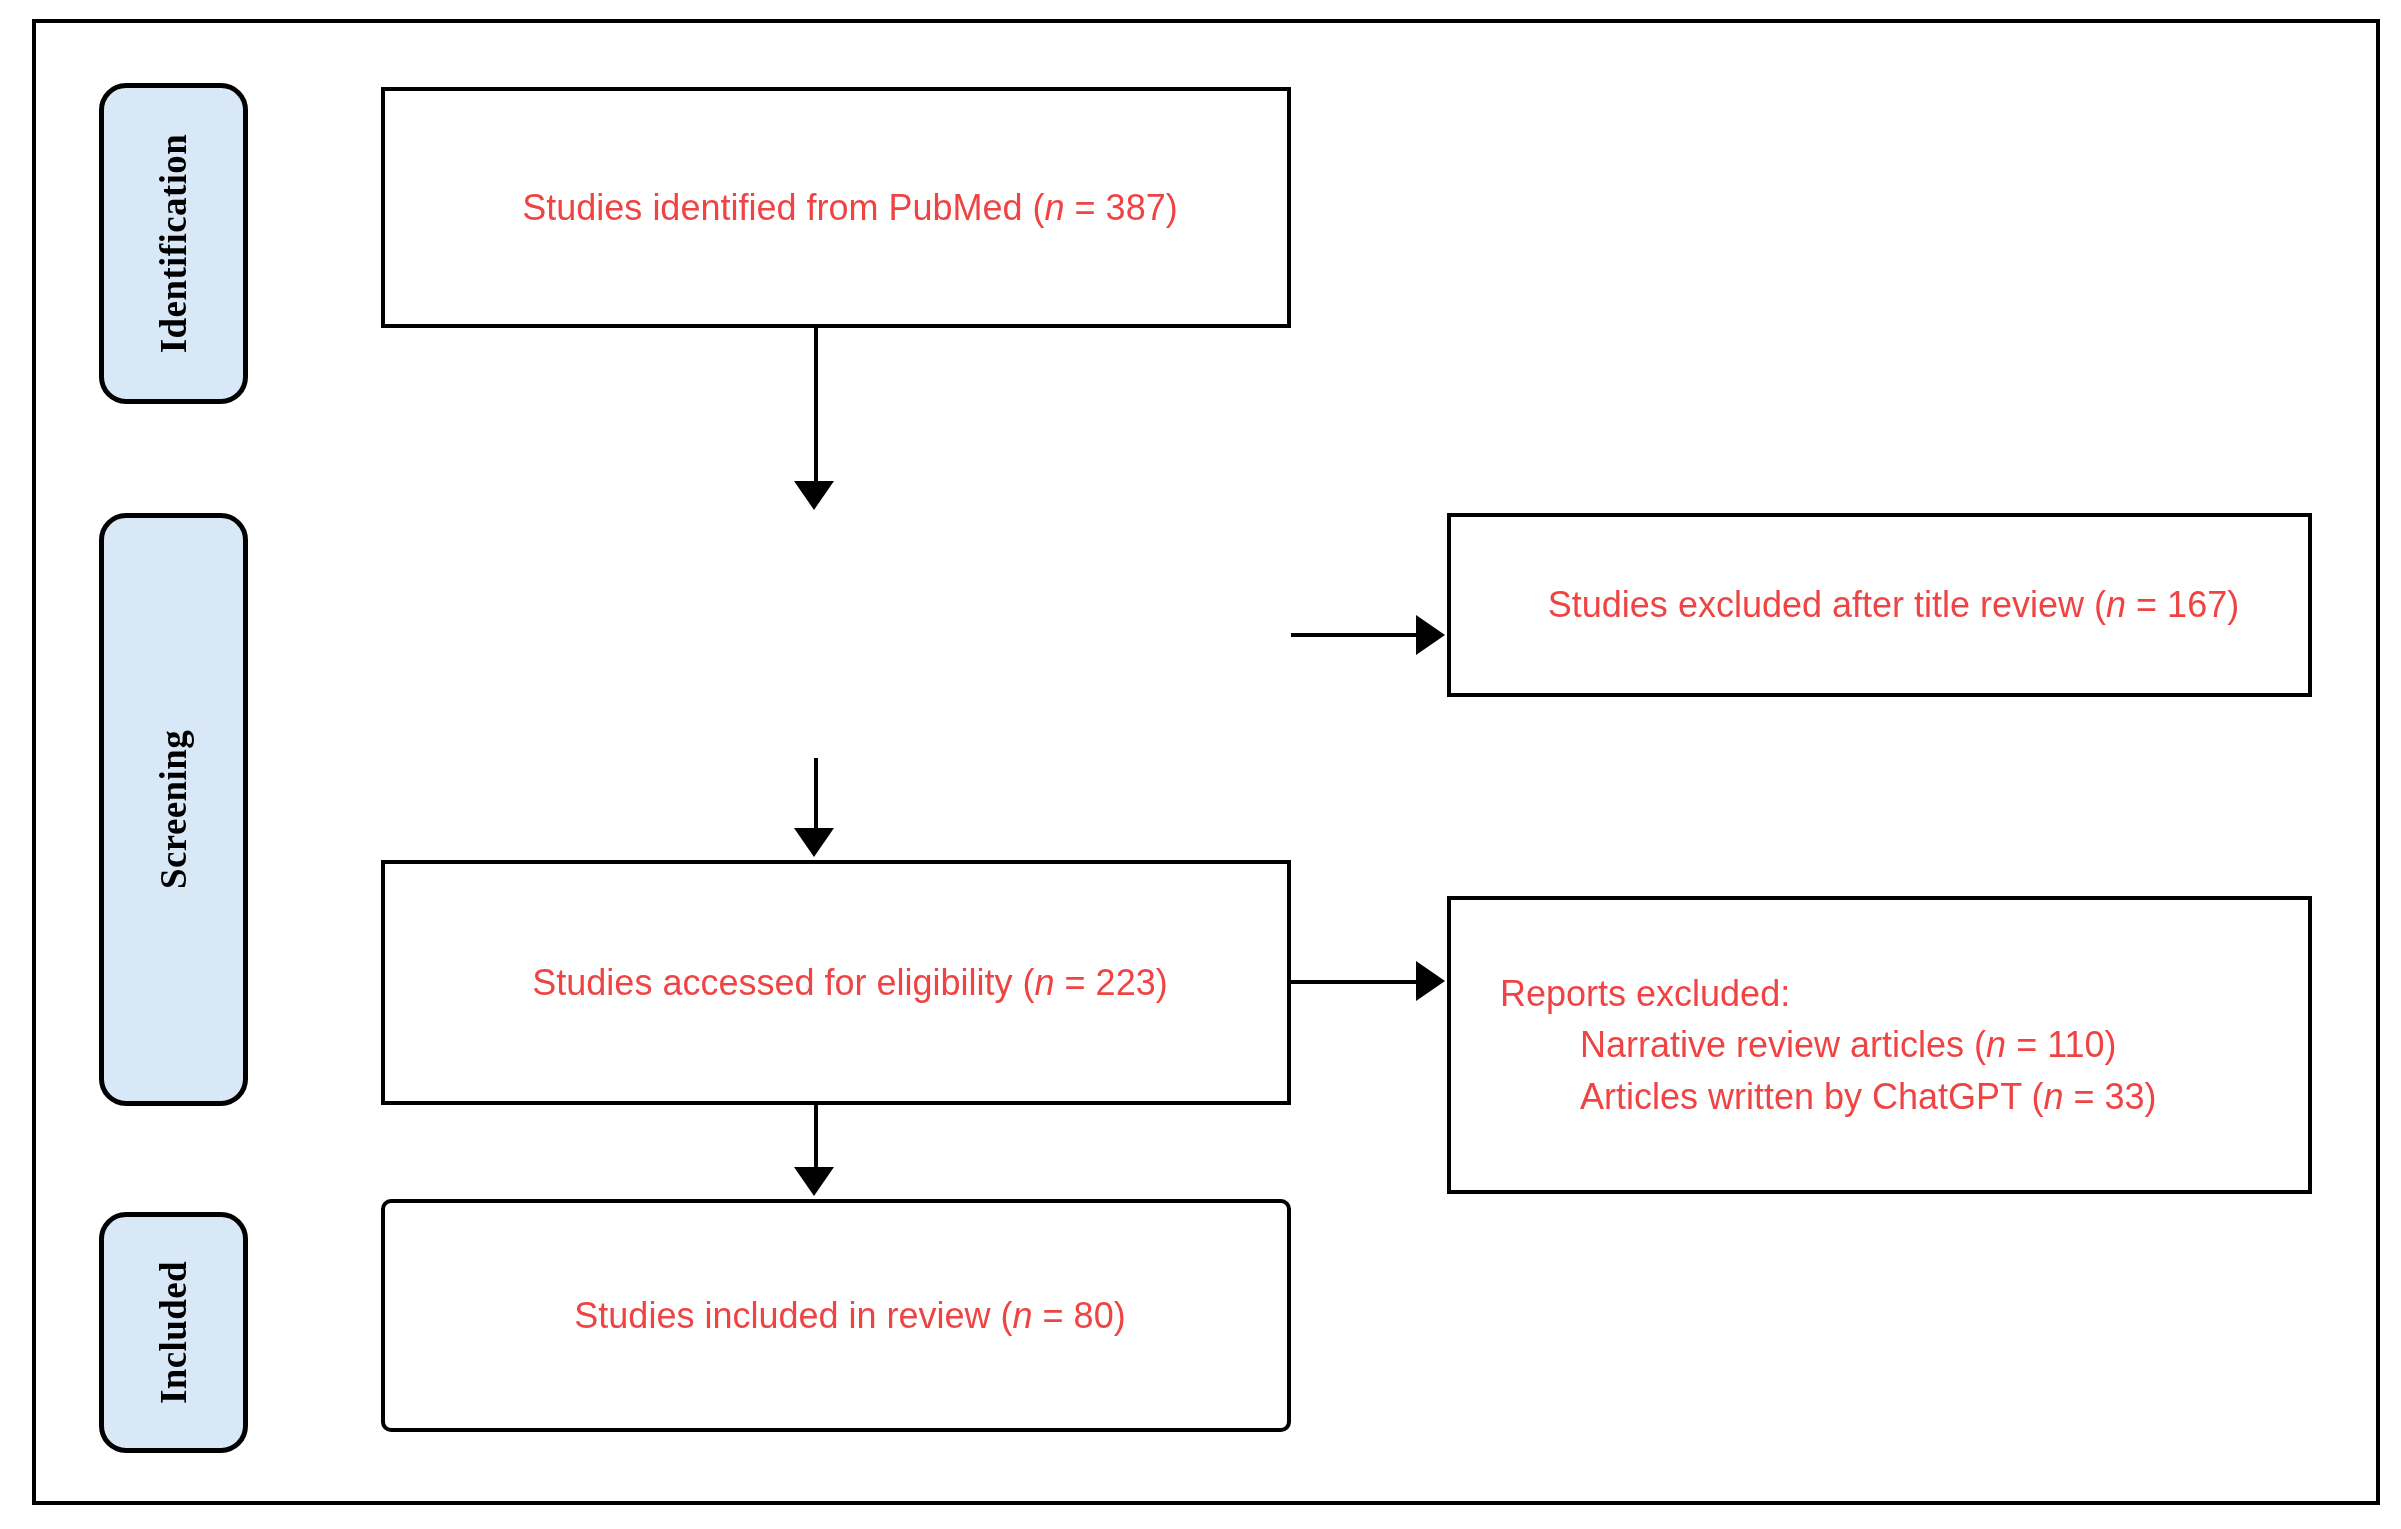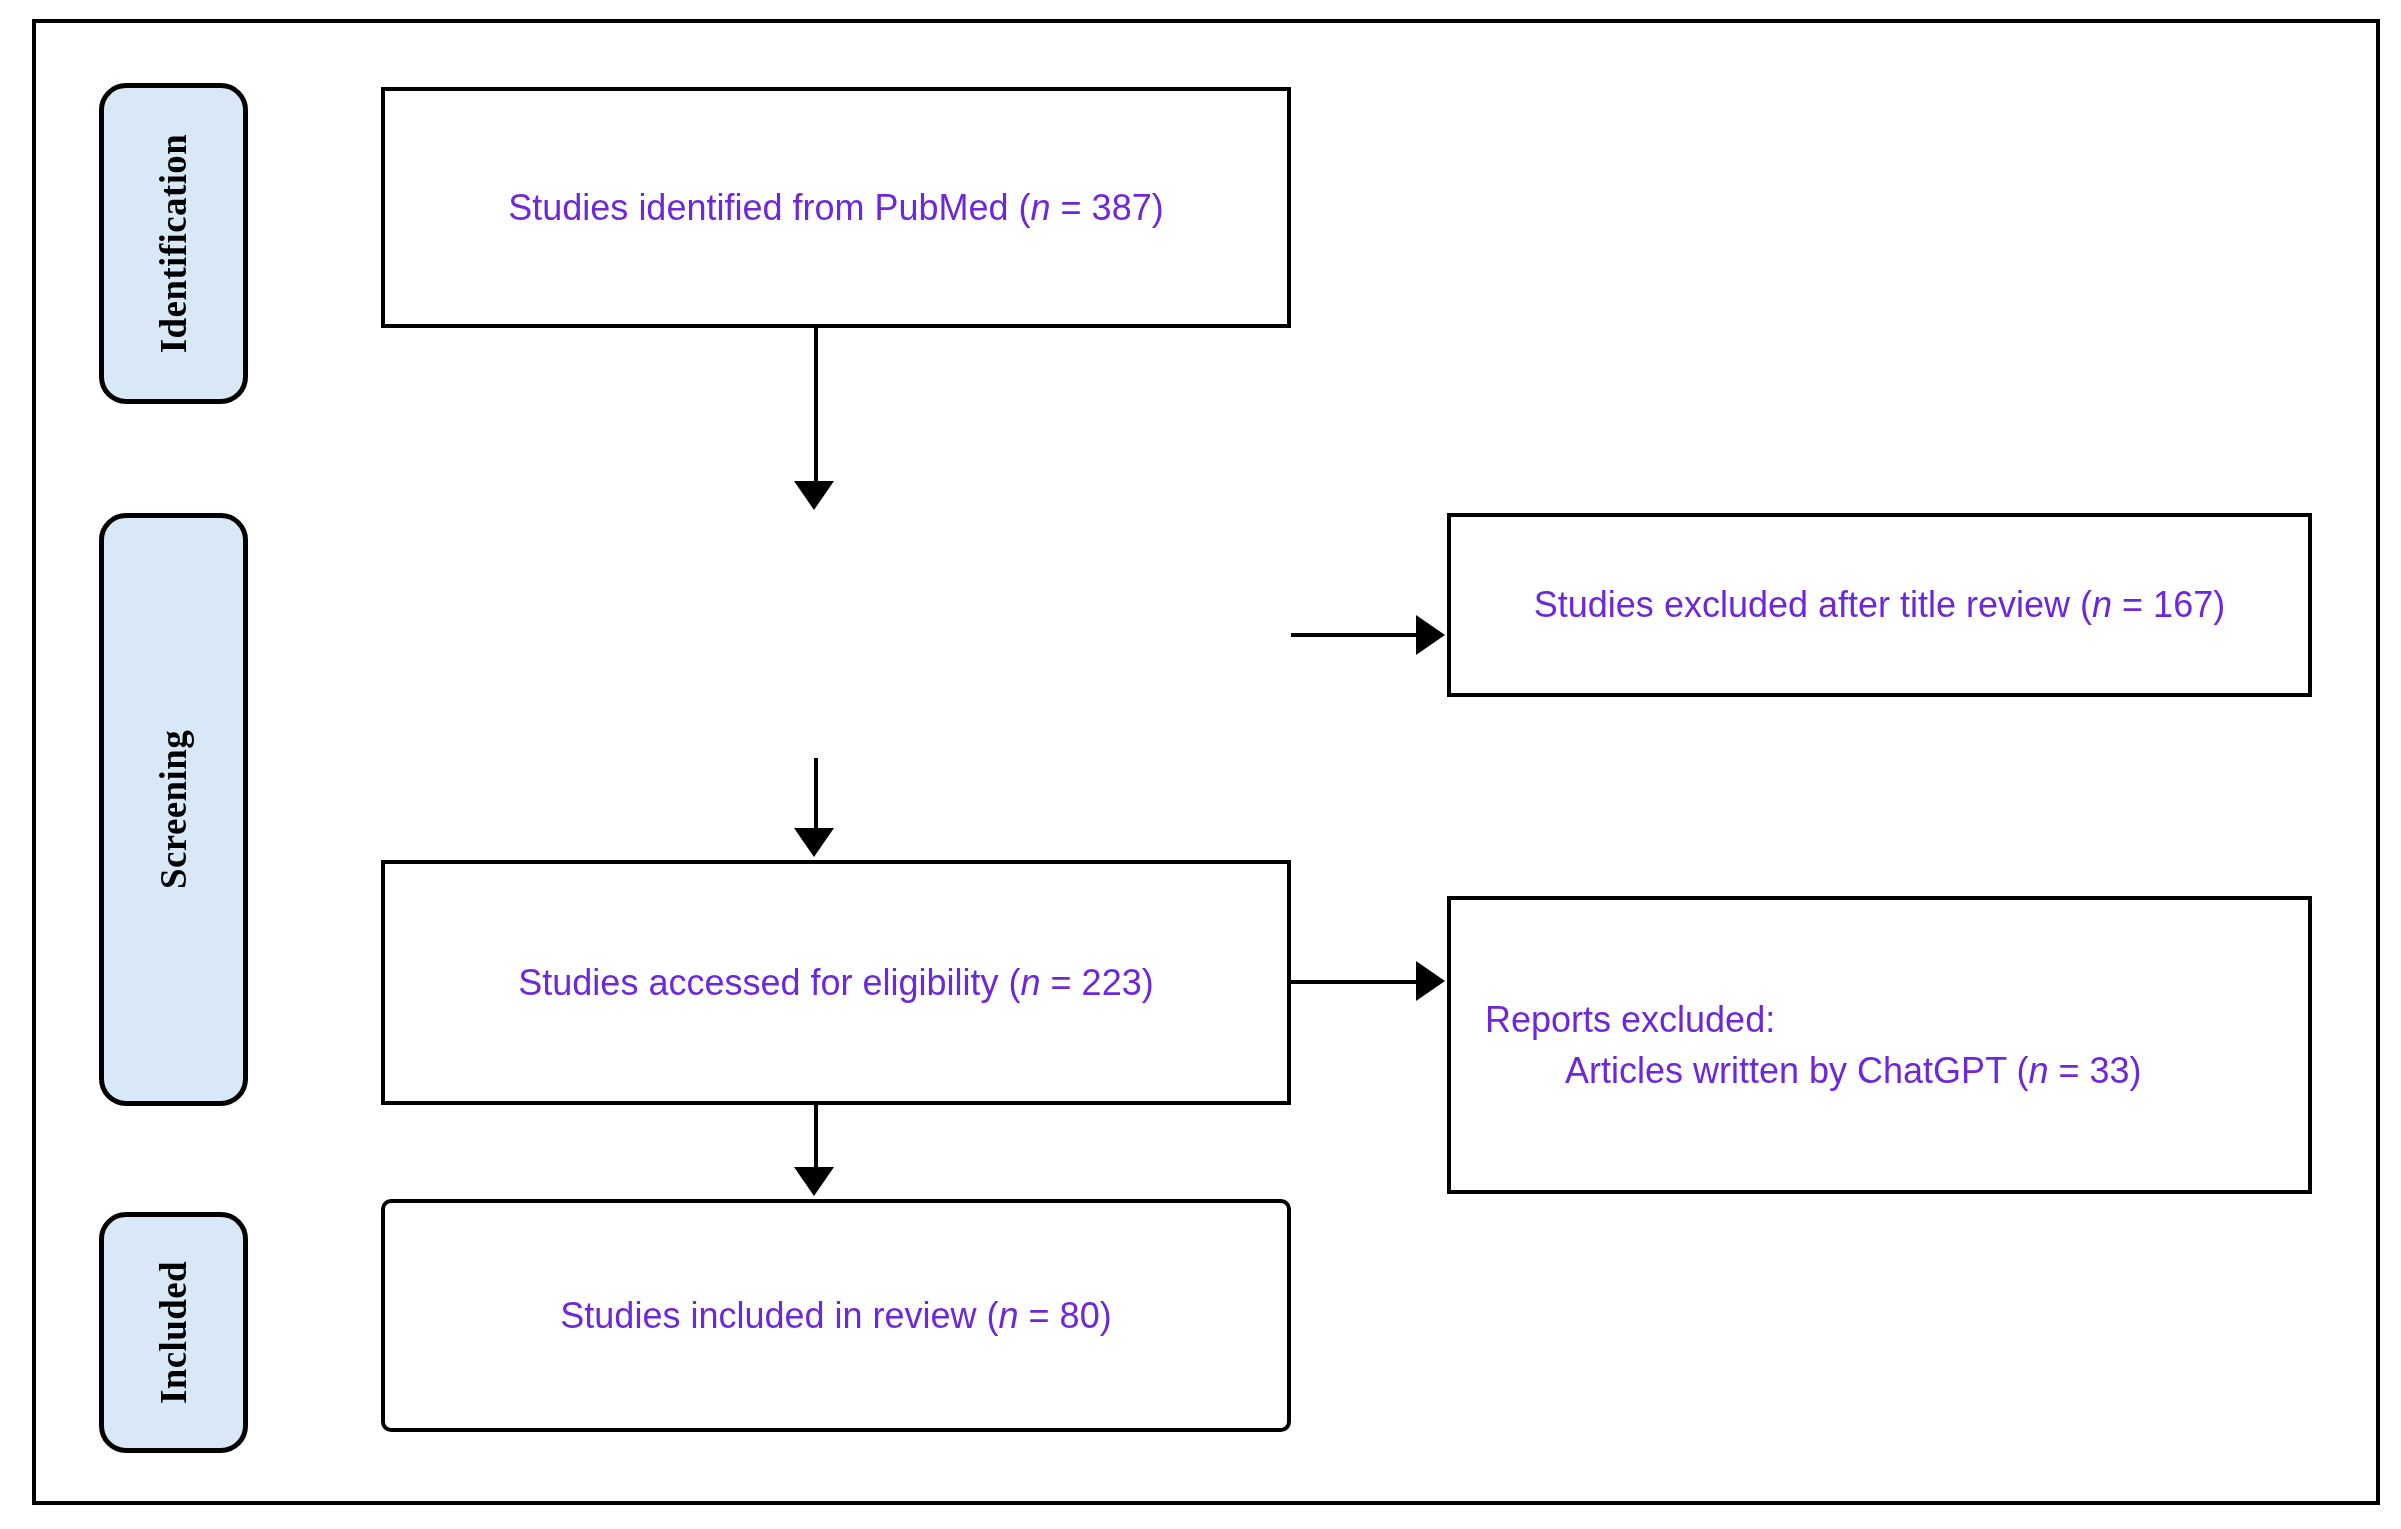--- a/index.html
+++ b/index.html
@@ -57,26 +57,27 @@
   .flow-box {
     position: absolute;
     background: #ffffff;
     border: 4px solid #000000;
     box-sizing: border-box;
     display: flex;
     align-items: center;
   }
   .flow-box .box-text {
     width: 100%;
-    padding: 0 34px;
+    padding: 0 21px;
     box-sizing: border-box;
     font-size: 36px;
     line-height: 1.42;
-    color: #6d28d9;
+    color: #ef4444;
     text-align: center;
+    margin-left: 28px;
   }
   .flow-box .box-text.left {
     text-align: left;
   }
   .flow-box .box-text .indent {
     display: block;
     padding-left: 80px;
   }
   .ital { font-style: italic; }
 
@@ -165,21 +166,21 @@
 
   <div id="box-included" class="flow-box">
     <div class="box-text"><span>Studies included in review (</span><span class="ital">n</span><span> = 80)</span></div>
   </div>
 
   <div id="box-excluded-title" class="flow-box">
     <div class="box-text"><span>Studies excluded after title review (</span><span class="ital">n</span><span> = 167)</span></div>
   </div>
 
   <div id="box-reports-excluded" class="flow-box">
-    <div class="box-text left"><span>Reports excluded:</span><span class="indent"><span>Articles written by ChatGPT (</span><span class="ital">n</span><span> = 33)</span></span></div>
+    <div class="box-text left"><span>Reports excluded:</span><span class="indent"><span>Narrative review articles (</span><span class="ital">n</span><span> = 110)</span></span><span class="indent"><span>Articles written by ChatGPT (</span><span class="ital">n</span><span> = 33)</span></span></div>
   </div>
 
   <div id="conn-v1" class="v-line"></div>
   <div id="conn-v1-head" class="arrow-down"></div>
 
   <div id="conn-v2" class="v-line"></div>
   <div id="conn-v2-head" class="arrow-down"></div>
 
   <div id="conn-v3" class="v-line"></div>
   <div id="conn-v3-head" class="arrow-down"></div>

